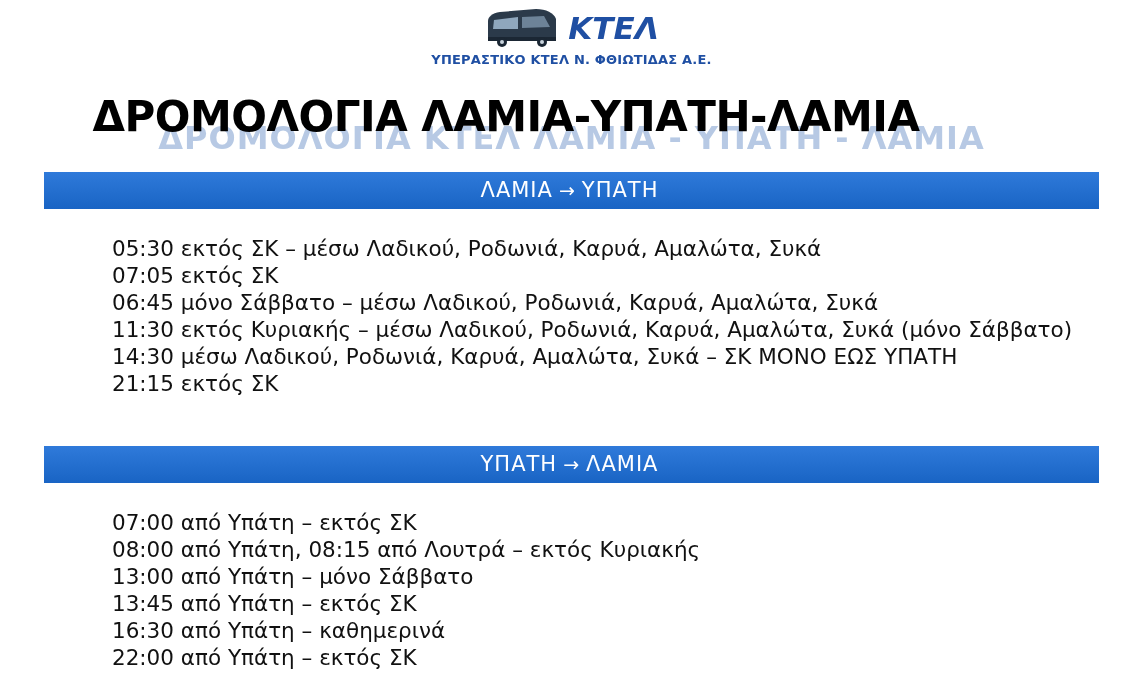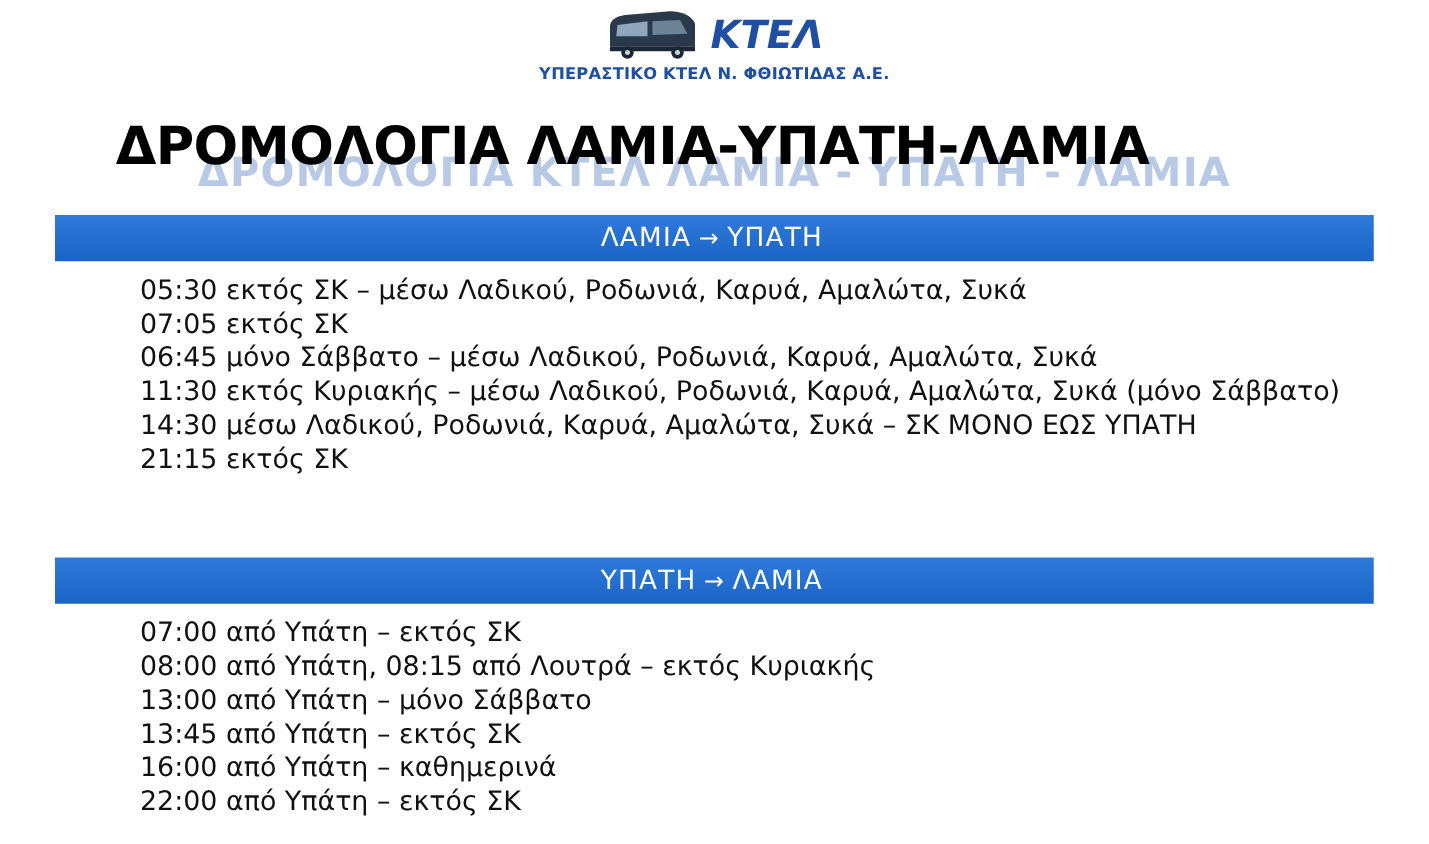--- a/index.html
+++ b/index.html
@@ -106,21 +106,21 @@
     padding: 6px 4px 7px 0;
     letter-spacing: 1px;
   }
   .arrow {
     font-size: 19px;
     padding: 0 6px;
   }
 
   
   .lines {
-    padding: 10px 0 0 68px;
+    padding: 26px 0 0 68px;
     font-size: 21.5px;
     line-height: 27px;
     color: #111111;
   }
   .line {
     white-space: normal;
   }
 
   #section-1 { top: 172px; }
   #section-2 { top: 446px; }
@@ -168,16 +168,16 @@
 
 <div class="section" id="section-2">
   <div class="bar">
     <span>ΥΠΑΤΗ</span><span class="arrow">→</span><span>ΛΑΜΙΑ</span>
   </div>
   <div class="lines">
     <div class="line">07:00 από Υπάτη – εκτός ΣΚ</div>
     <div class="line">08:00 από Υπάτη, 08:15 από Λουτρά – εκτός Κυριακής</div>
     <div class="line">13:00 από Υπάτη – μόνο Σάββατο</div>
     <div class="line">13:45 από Υπάτη – εκτός ΣΚ</div>
-    <div class="line">16:00 από Υπάτη – καθημερινά</div>
+    <div class="line">16:30 από Υπάτη – καθημερινά</div>
     <div class="line">22:00 από Υπάτη – εκτός ΣΚ</div>
   </div>
 </div>
 
 </body></html>

